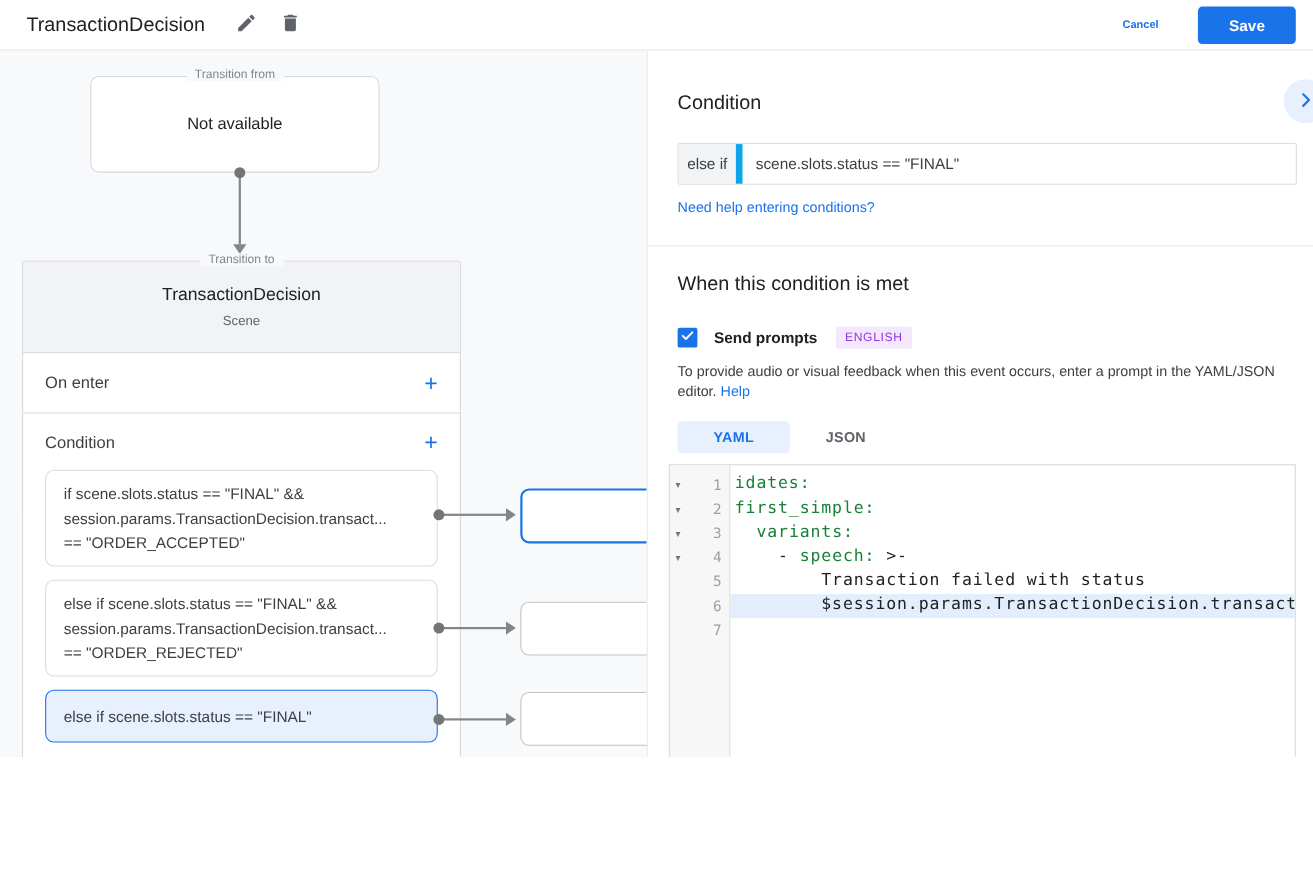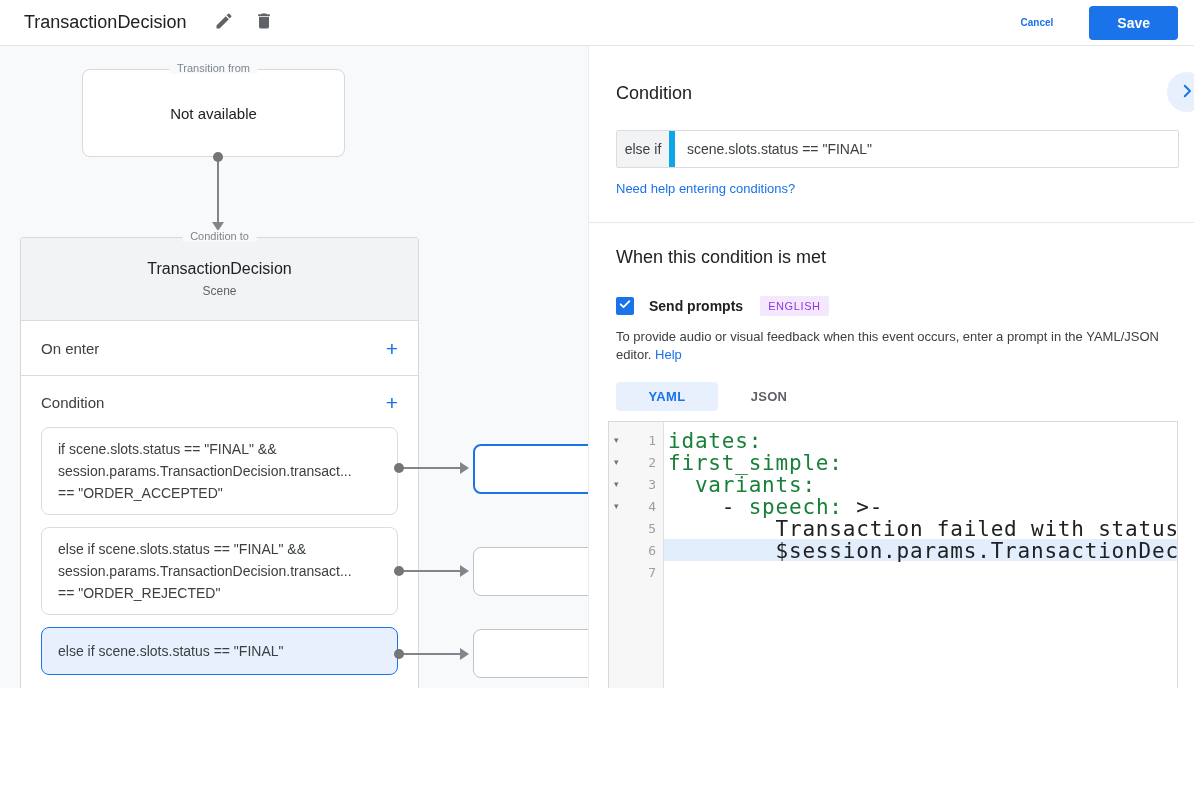--- a/index.html
+++ b/index.html
@@ -107,21 +107,21 @@
 
   .editor { margin:10px 0 0 -8px; width:570px; height:332px; border:1px solid #d7d9db;
             display:flex; background:#fff; overflow:hidden; }
   .gutter { width:55px; background:#f7f7f7; border-right:1px solid #e0e0e0; padding-top:7px; flex:0 0 auto; }
   .gutter-row { height:22px; display:flex; align-items:center; }
   .fold { width:16px; padding-left:5px; font-size:9px; color:#757575; cursor:pointer; }
   .ln { flex:1; text-align:right; padding-right:7px; font-family:"DejaVu Sans Mono", monospace;
         font-size:13px; color:#9aa0a6; }
   .code { flex:1; padding-top:7px; overflow:hidden; cursor:text; }
   .code-row { height:22px; white-space:pre; font-family:"DejaVu Sans Mono", monospace;
-              font-size:21px; letter-spacing:.8px; color:#202124; padding-left:4px; }
+              font-size:15px; letter-spacing:.8px; color:#202124; padding-left:4px; }
   .code-row.hl { background:#e2eefb; }
   .k { color:#188038; }
 </style>
 </head>
 <body>
 
 <div class="page">
 
   <div class="topbar">
     <span class="title">TransactionDecision</span>
@@ -148,21 +148,21 @@
 
     <div class="node-box tf-box">
       <span class="legend">Transition from</span>
       <div class="tf-value">Not available</div>
     </div>
     <div class="dot" style="left:213px; top:106px;"></div>
     <div class="vline"></div>
     <div class="arrow-down"></div>
 
     <div class="scene-container">
-      <span class="legend">Condition to</span>
+      <span class="legend">Transition to</span>
       <div class="scene-header">
         <div class="scene-title">TransactionDecision</div>
         <div class="scene-subtitle">Scene</div>
       </div>
 
       <div class="section-row on-enter-row">
         <span class="section-label">On enter</span>
         <button class="plus-btn">+</button>
       </div>
 

